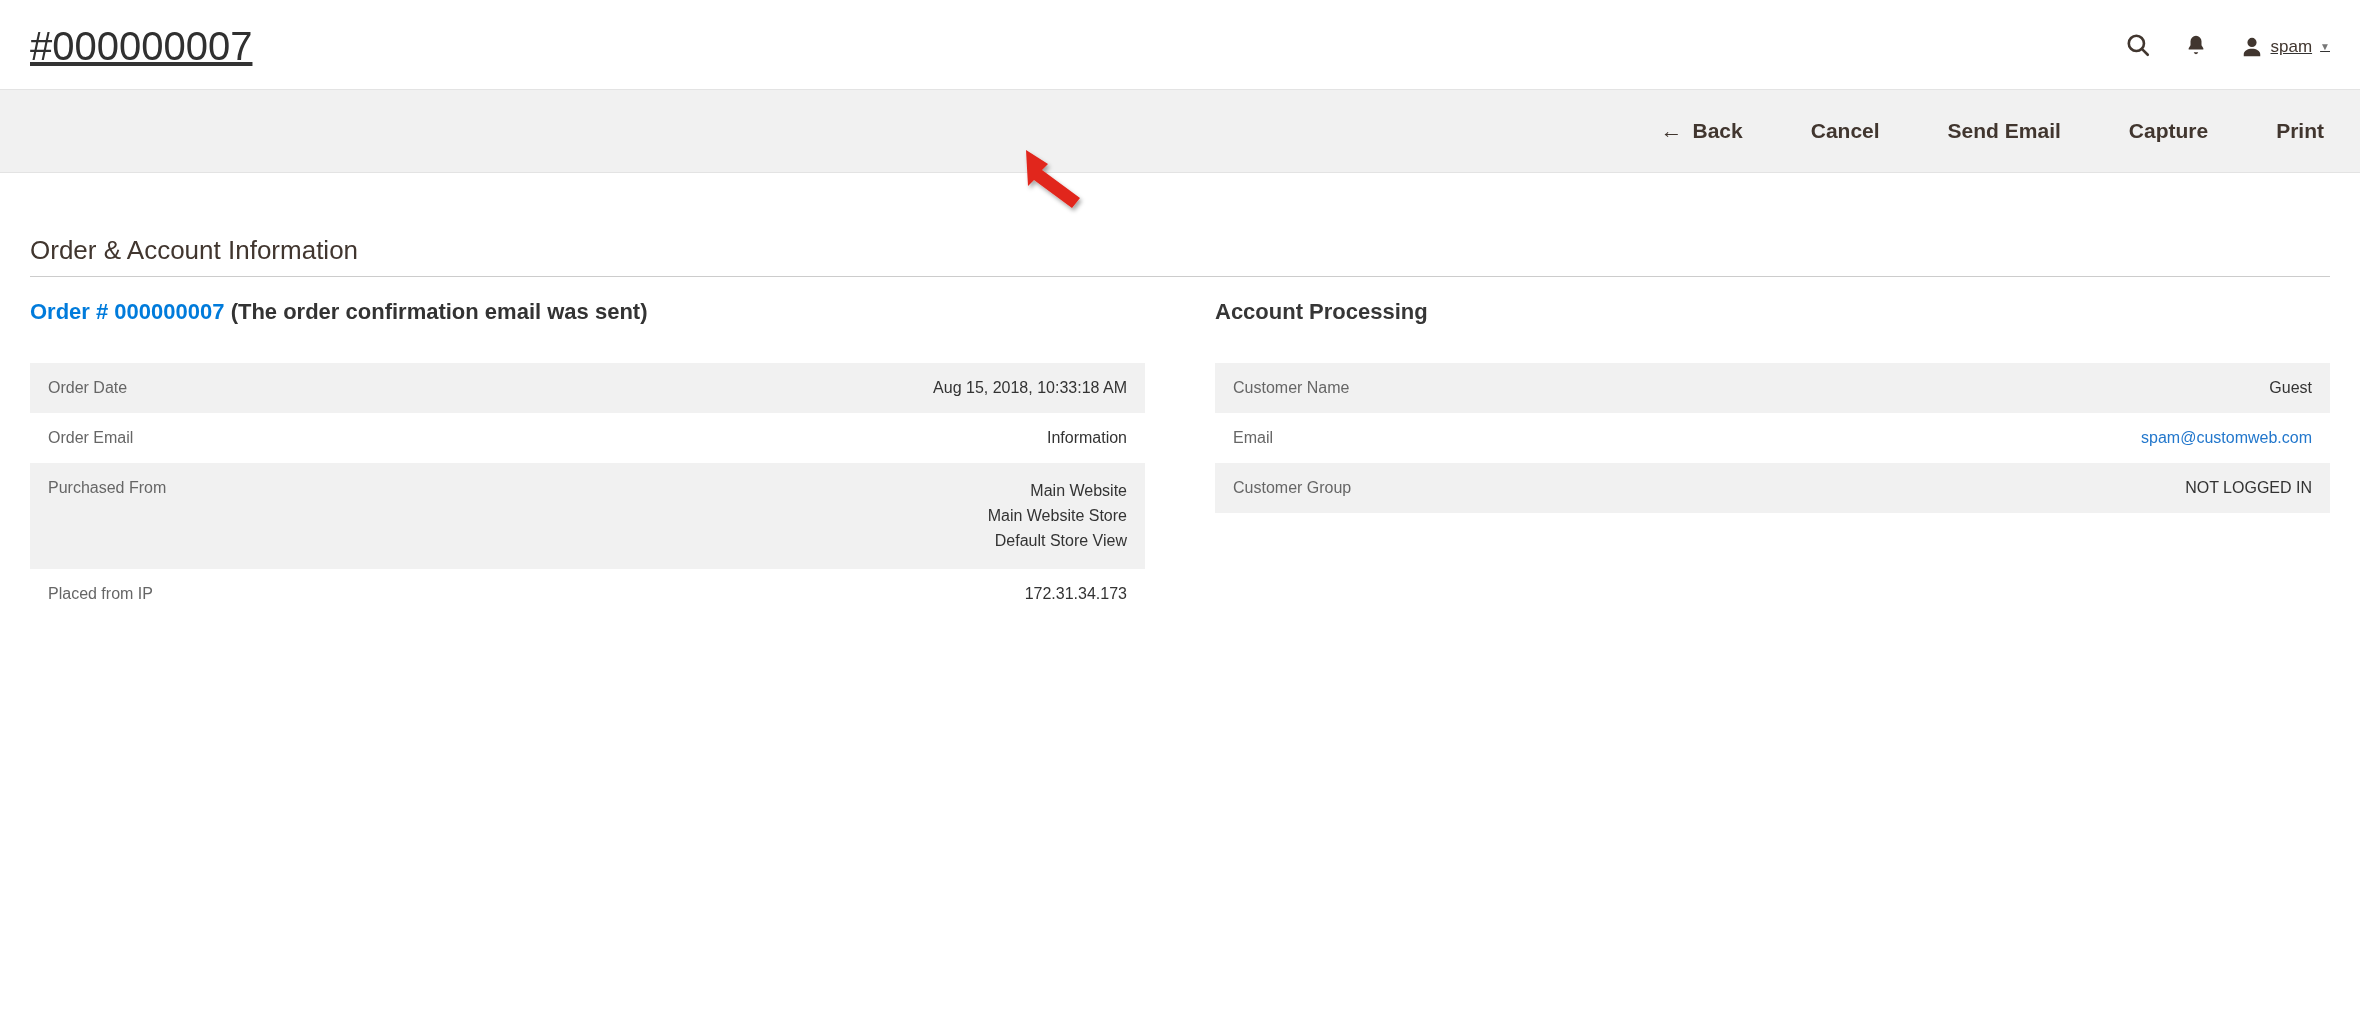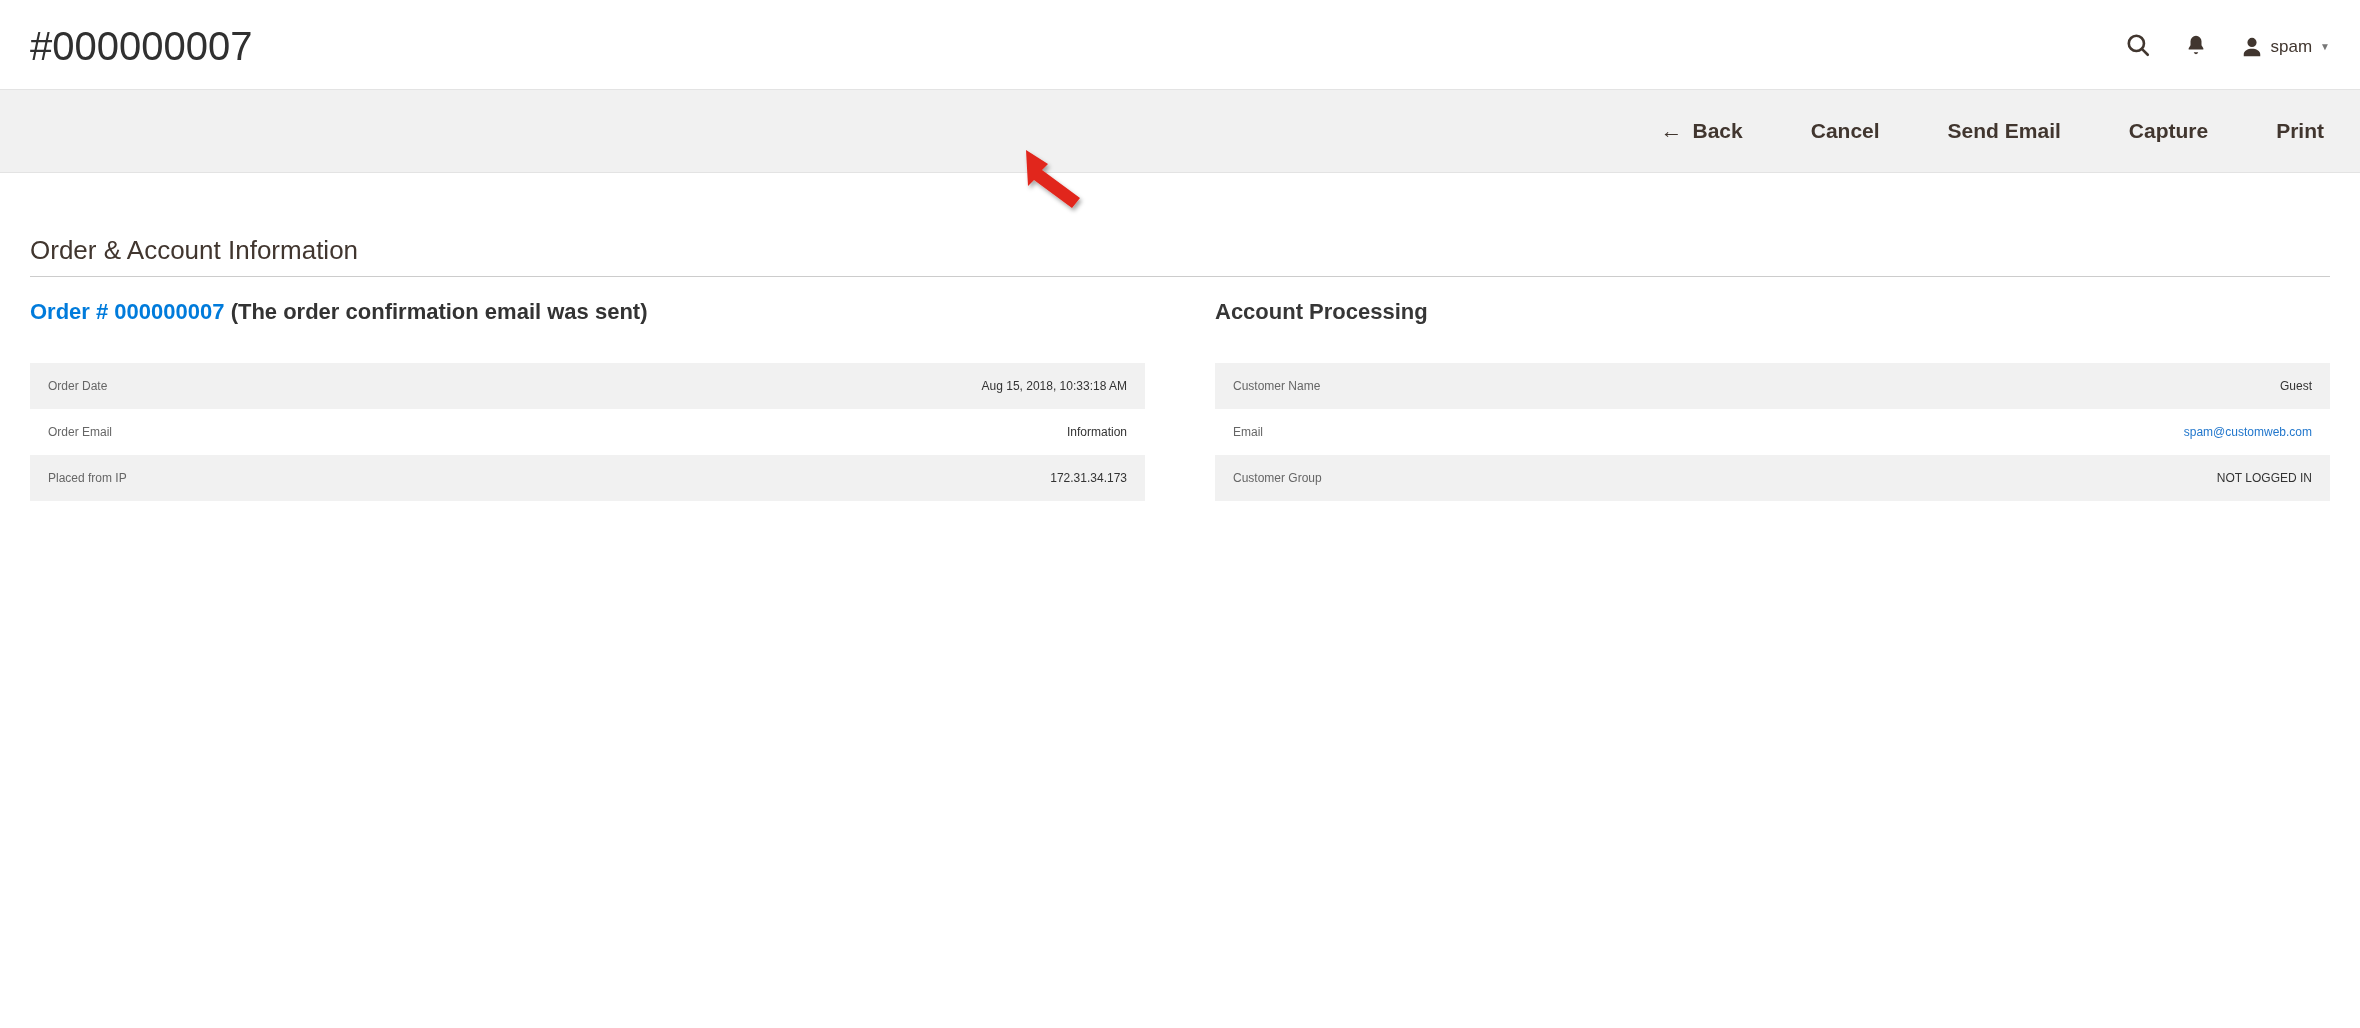--- a/index.html
+++ b/index.html
@@ -10,20 +10,21 @@
     background: #fff;
   }
   .page {
     padding: 24px 30px 40px 30px;
   }
   .top-row {
     display: flex;
     align-items: center;
     justify-content: space-between;
     margin-bottom: 20px;
+    text-decoration: underline;
   }
   .page-title {
     font-size: 40px;
     color: #303030;
     font-weight: 400;
     margin: 0;
   }
   .header-icons {
     display: flex;
     align-items: center;
@@ -108,21 +109,21 @@
     color: #333;
     font-weight: 600;
   }
 
   table.info-table {
     width: 100%;
     border-collapse: collapse;
   }
   table.info-table tr td {
     padding: 16px 18px;
-    font-size: 12px;
+    font-size: 16px;
     vertical-align: top;
   }
   table.info-table tr:nth-child(odd) td {
     background: #f1f1f1;
   }
   table.info-table td.label {
     color: #666;
     text-align: left;
     width: 42%;
   }
@@ -221,20 +222,28 @@
         <tbody>
             <tr>
           <td class="label">Order Date</td>
           <td class="value">Aug 15, 2018, 10:33:18 AM</td>
         </tr>
         <tr>
           <td class="label">Order Email</td>
           <td class="value">Information</td>
         </tr>
         <tr>
+          <td class="label">Purchased From</td>
+          <td class="value">
+            <span class="multiline">Main Website</span>
+            <span class="multiline">Main Website Store</span>
+            <span class="multiline">Default Store View</span>
+          </td>
+        </tr>
+        <tr>
           <td class="label">Placed from IP</td>
           <td class="value">172.31.34.173</td>
         </tr>
       </tbody>
         </table>
     </div>
 
     <div class="col">
       <h3 class="sub-heading">Account Processing</h3>
       <table class="info-table">

